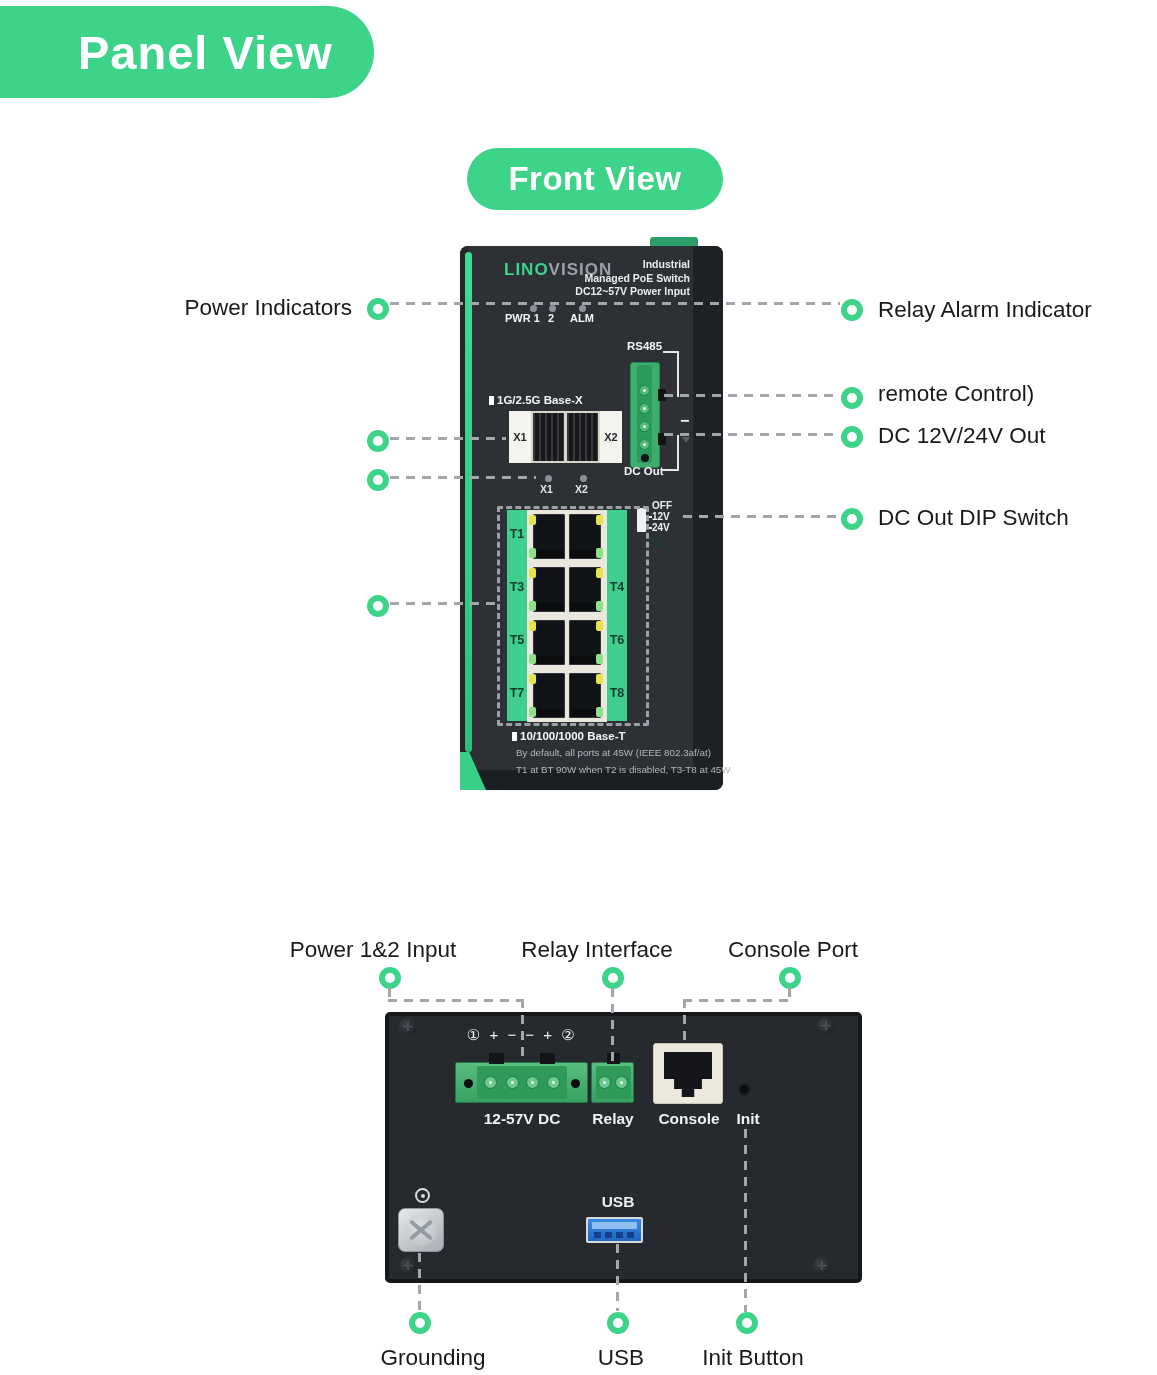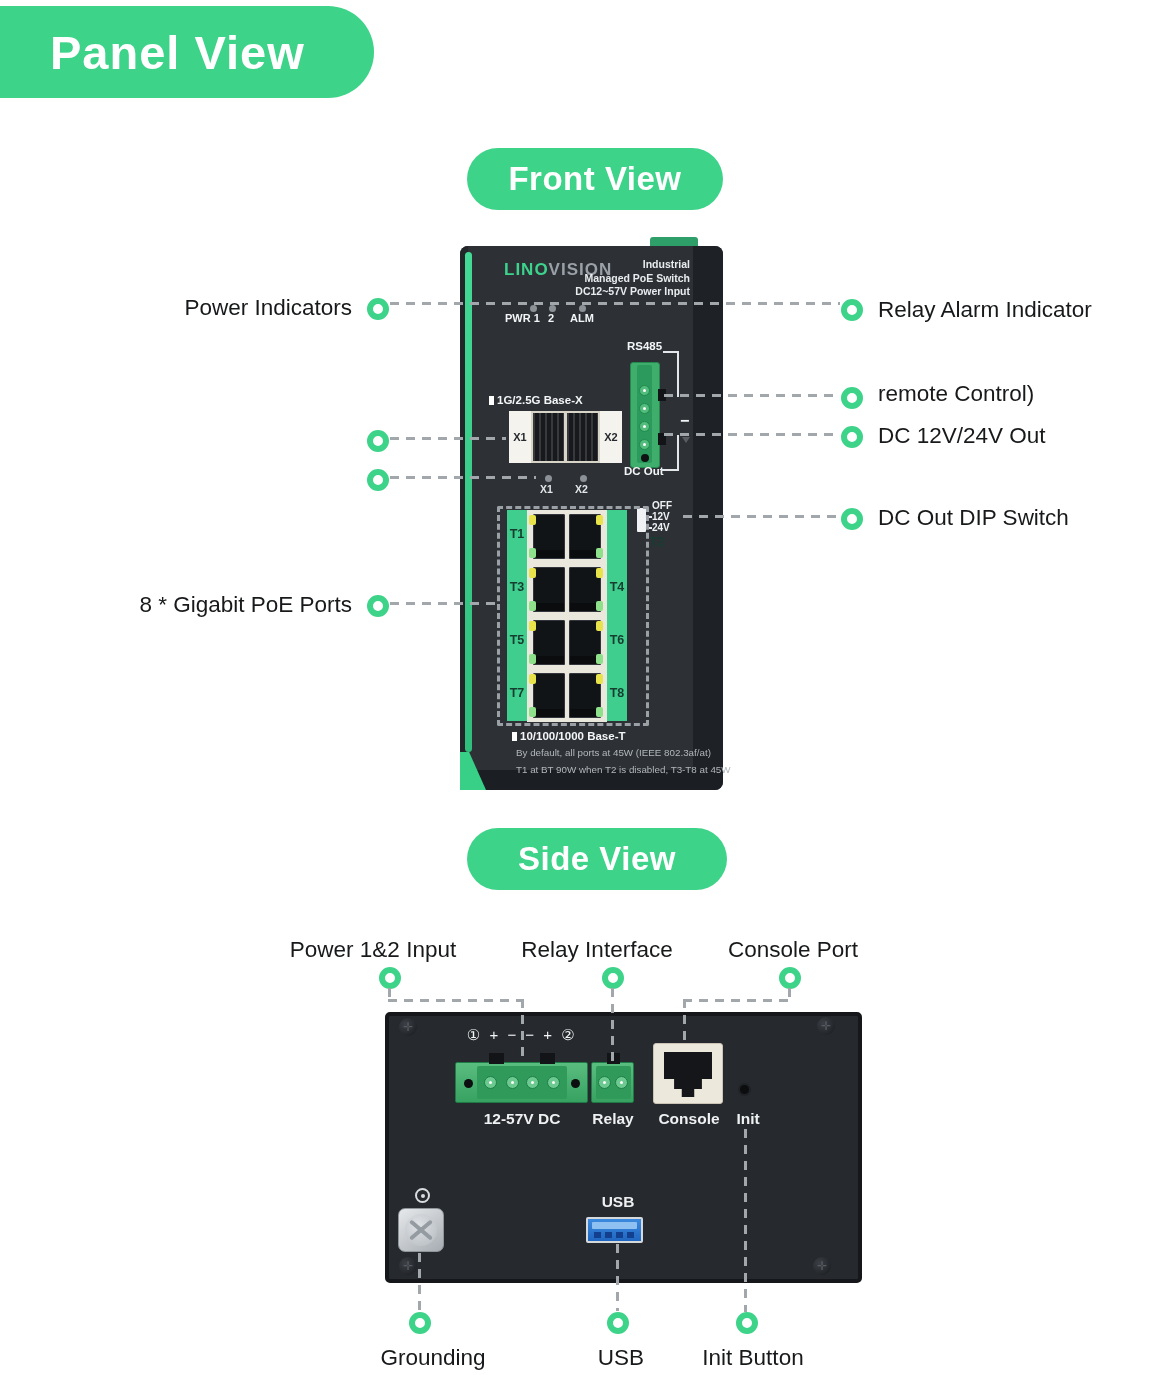--- a/index.html
+++ b/index.html
@@ -6,21 +6,21 @@
     --green:#3dd389;
     --dev:#2d3136;
     --dash:#a2a7ab;
   }
   html,body{margin:0;padding:0;background:#ffffff;}
   #canvas{position:relative;width:1157px;height:1375px;background:#ffffff;overflow:hidden;
           font-family:"Liberation Sans", sans-serif;}
   
   .banner{position:absolute;left:0;top:6px;width:374px;height:92px;background:var(--green);
           border-radius:0 46px 46px 0;color:#fff;font-size:47px;font-weight:700;
-          display:flex;align-items:center;padding-left:50px;box-sizing:border-box;letter-spacing:1px;}
+          display:flex;align-items:center;padding-left:78px;box-sizing:border-box;letter-spacing:1px;}
   .pill{position:absolute;background:var(--green);color:#fff;border-radius:31px;font-weight:700;
         font-size:33px;display:flex;align-items:center;justify-content:center;letter-spacing:0.5px;}
   
   .lbl{position:absolute;font-size:22.5px;color:#17191a;font-weight:500;white-space:nowrap;}
   .lbl-r{width:352px;left:0;text-align:right;}
   .lbl-c{transform:translateX(-50%);}
   .marker{position:absolute;width:10px;height:10px;border:6px solid var(--green);border-radius:50%;
           background:#fff;}
   .hdash{position:absolute;height:3px;background-image:repeating-linear-gradient(90deg,var(--dash) 0 9px,transparent 9px 16px);}
   .vdash{position:absolute;width:3px;background-image:repeating-linear-gradient(180deg,var(--dash) 0 9px,transparent 9px 16px);}
@@ -228,36 +228,34 @@
 
   <div class="hdash" style="left:390px;top:302px;width:450px;"></div>
   <div class="hdash" style="left:390px;top:437px;width:116px;"></div>
   <div class="hdash" style="left:390px;top:476px;width:146px;"></div>
   <div class="hdash" style="left:390px;top:602px;width:108px;"></div>
   <div class="hdash" style="left:664px;top:394px;width:176px;"></div>
   <div class="hdash" style="left:664px;top:433px;width:176px;"></div>
   <div class="hdash" style="left:683px;top:515px;width:157px;"></div>
 
   <div class="lbl lbl-r" style="top:295px;">Power Indicators</div>
-  <div class="lbl lbl-r" style="top:592px;">8 * Gigabit PoE Ports</div>
   <div class="marker" style="left:367px;top:298px;"></div>
   <div class="marker" style="left:367px;top:430px;"></div>
   <div class="marker" style="left:367px;top:469px;"></div>
   <div class="marker" style="left:367px;top:595px;"></div>
 
   <div class="marker" style="left:841px;top:299px;"></div>
   <div class="marker" style="left:841px;top:387px;"></div>
   <div class="marker" style="left:841px;top:426px;"></div>
   <div class="marker" style="left:841px;top:508px;"></div>
   <div class="lbl" style="left:878px;top:297px;">Relay Alarm Indicator</div>
   <div class="lbl" style="left:878px;top:381px;">remote Control)</div>
   <div class="lbl" style="left:878px;top:423px;">DC 12V/24V Out</div>
   <div class="lbl" style="left:878px;top:505px;">DC Out DIP Switch</div>
 
-  <div class="pill" style="left:467px;top:828px;width:260px;height:62px;">Side View</div>
 
   <div class="lbl lbl-c" style="left:373px;top:937px;">Power 1&amp;2 Input</div>
   <div class="lbl lbl-c" style="left:597px;top:937px;">Relay Interface</div>
   <div class="lbl lbl-c" style="left:793px;top:937px;">Console Port</div>
   <div class="marker" style="left:379px;top:967px;"></div>
   <div class="marker" style="left:602px;top:967px;"></div>
   <div class="marker" style="left:779px;top:967px;"></div>
 
   <div class="side-device">
     <div class="screw" style="left:10px;top:2px;">✛</div>

